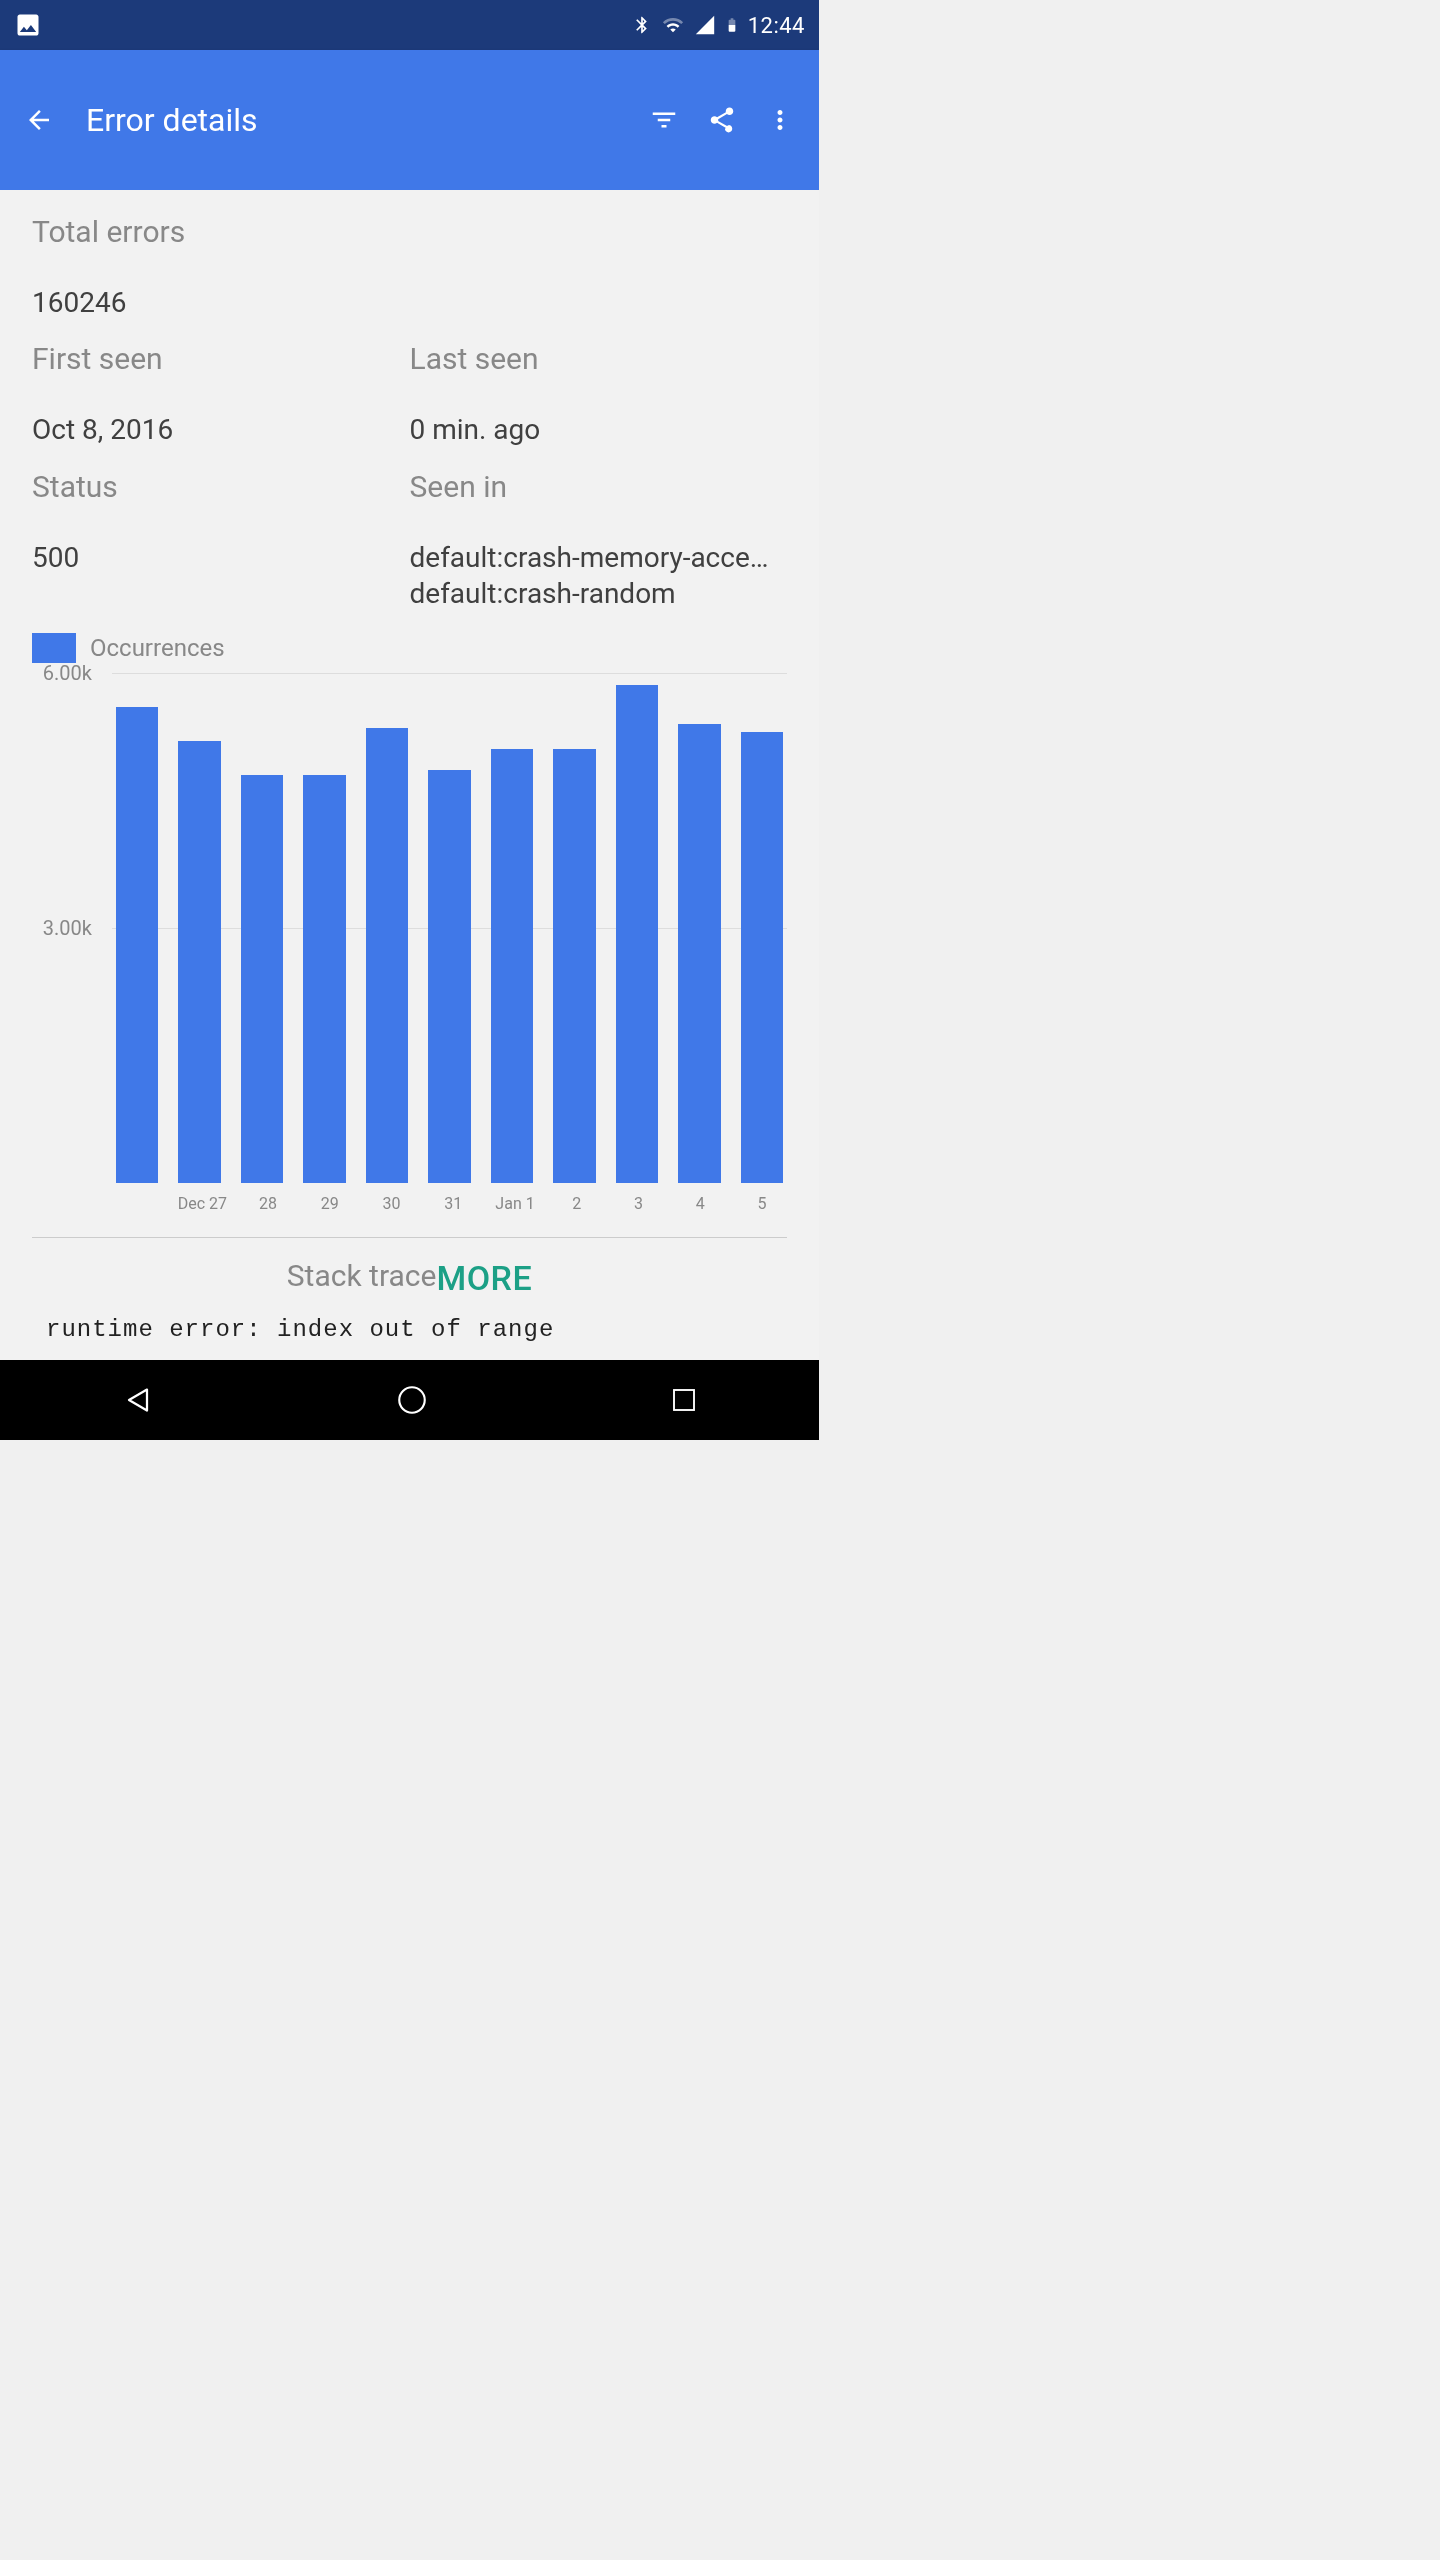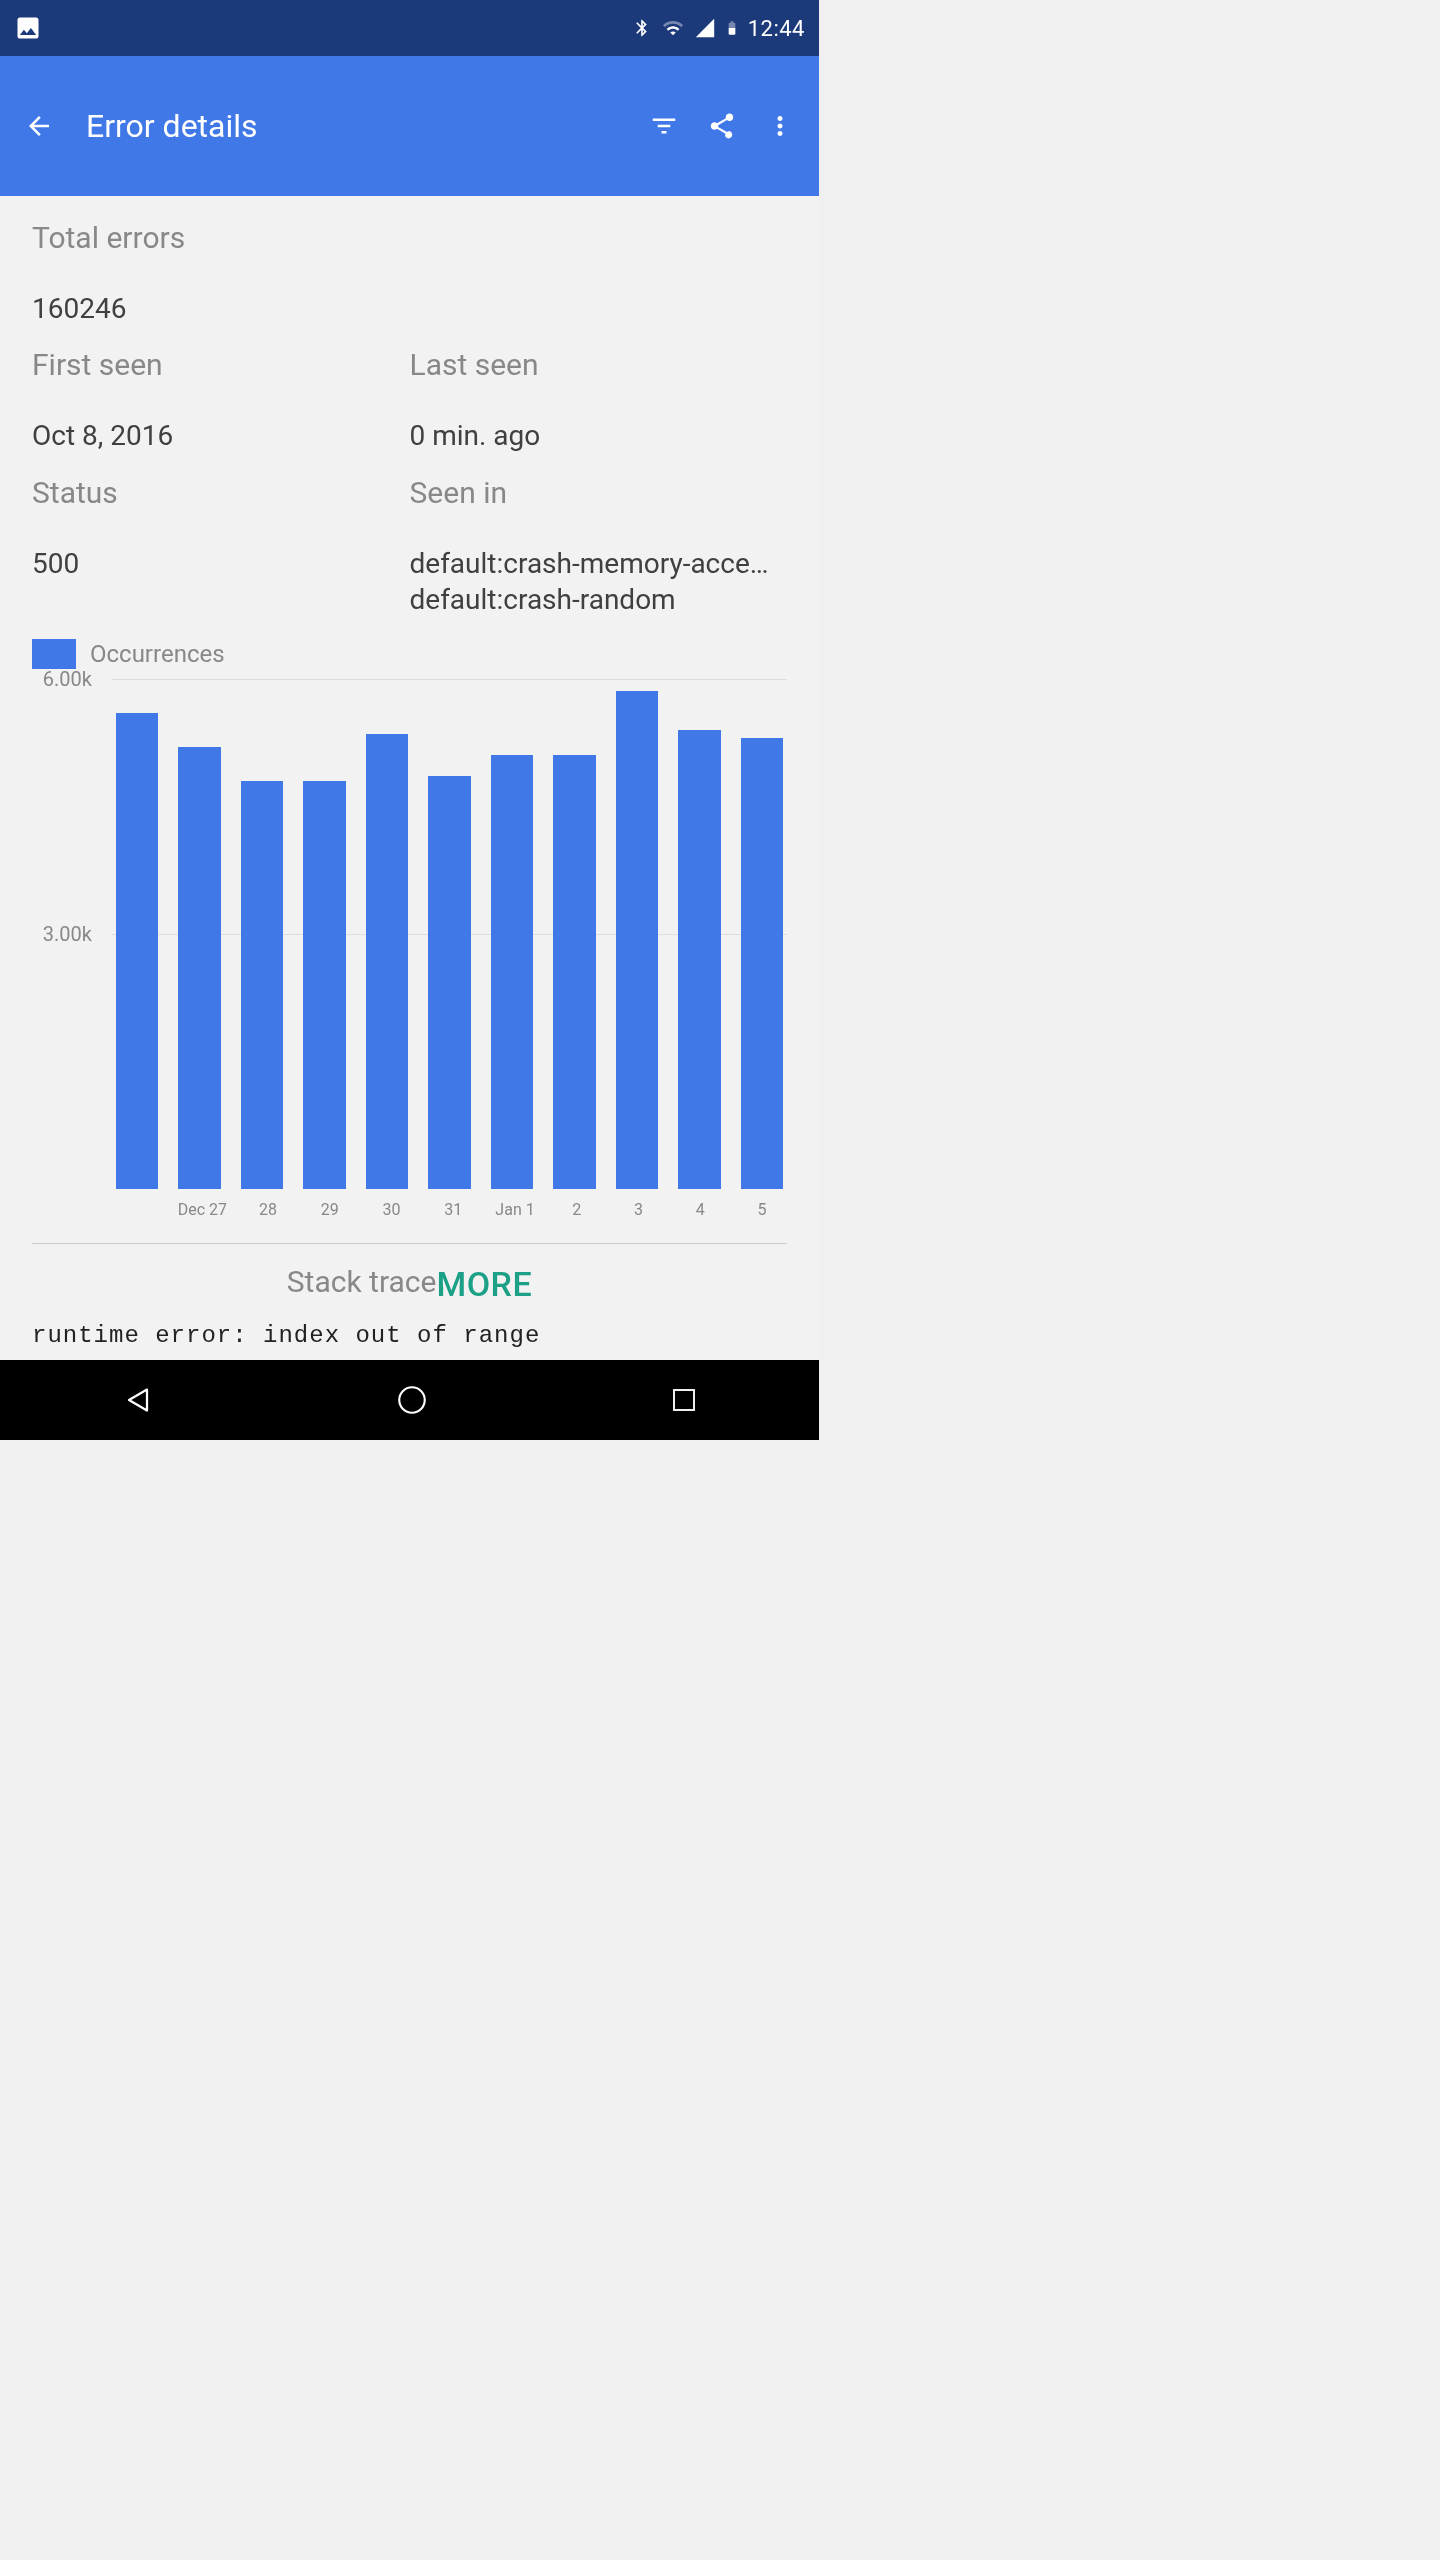--- a/index.html
+++ b/index.html
@@ -6,21 +6,21 @@
     body {
       font-family: 'Roboto', -apple-system, BlinkMacSystemFont, sans-serif;
       width: 819px;
       height: 1440px;
       background: #f0f0f0;
       display: flex;
       flex-direction: column;
       overflow: hidden;
     }
     .status-bar {
-      height: 56px;
+      height: 50px;
       background: #1c3a7a;
       display: flex;
       align-items: center;
       padding: 0 14px;
       color: white;
     }
     .status-bar .left { flex: 0 0 auto; }
     .status-bar .right { margin-left: auto; display: flex; align-items: center; gap: 8px; }
     .status-bar .time { font-size: 22px; letter-spacing: 0.5px; font-weight: 400;}
     .app-bar {
@@ -145,20 +145,21 @@
       color: #1ca086;
       font-size: 34px;
       font-weight: 500;
       letter-spacing: 0.5px;
     }
     .stack-trace-text {
       font-family: 'Courier New', monospace;
       font-size: 24px;
       color: #222;
       letter-spacing: 1px;
+      margin-left: 14px;
     }
     .nav-bar {
       height: 80px;
       background: #000;
       display: flex;
       align-items: center;
       justify-content: space-around;
     }
     .nav-icon { color: white; }
     svg { display: block; }

